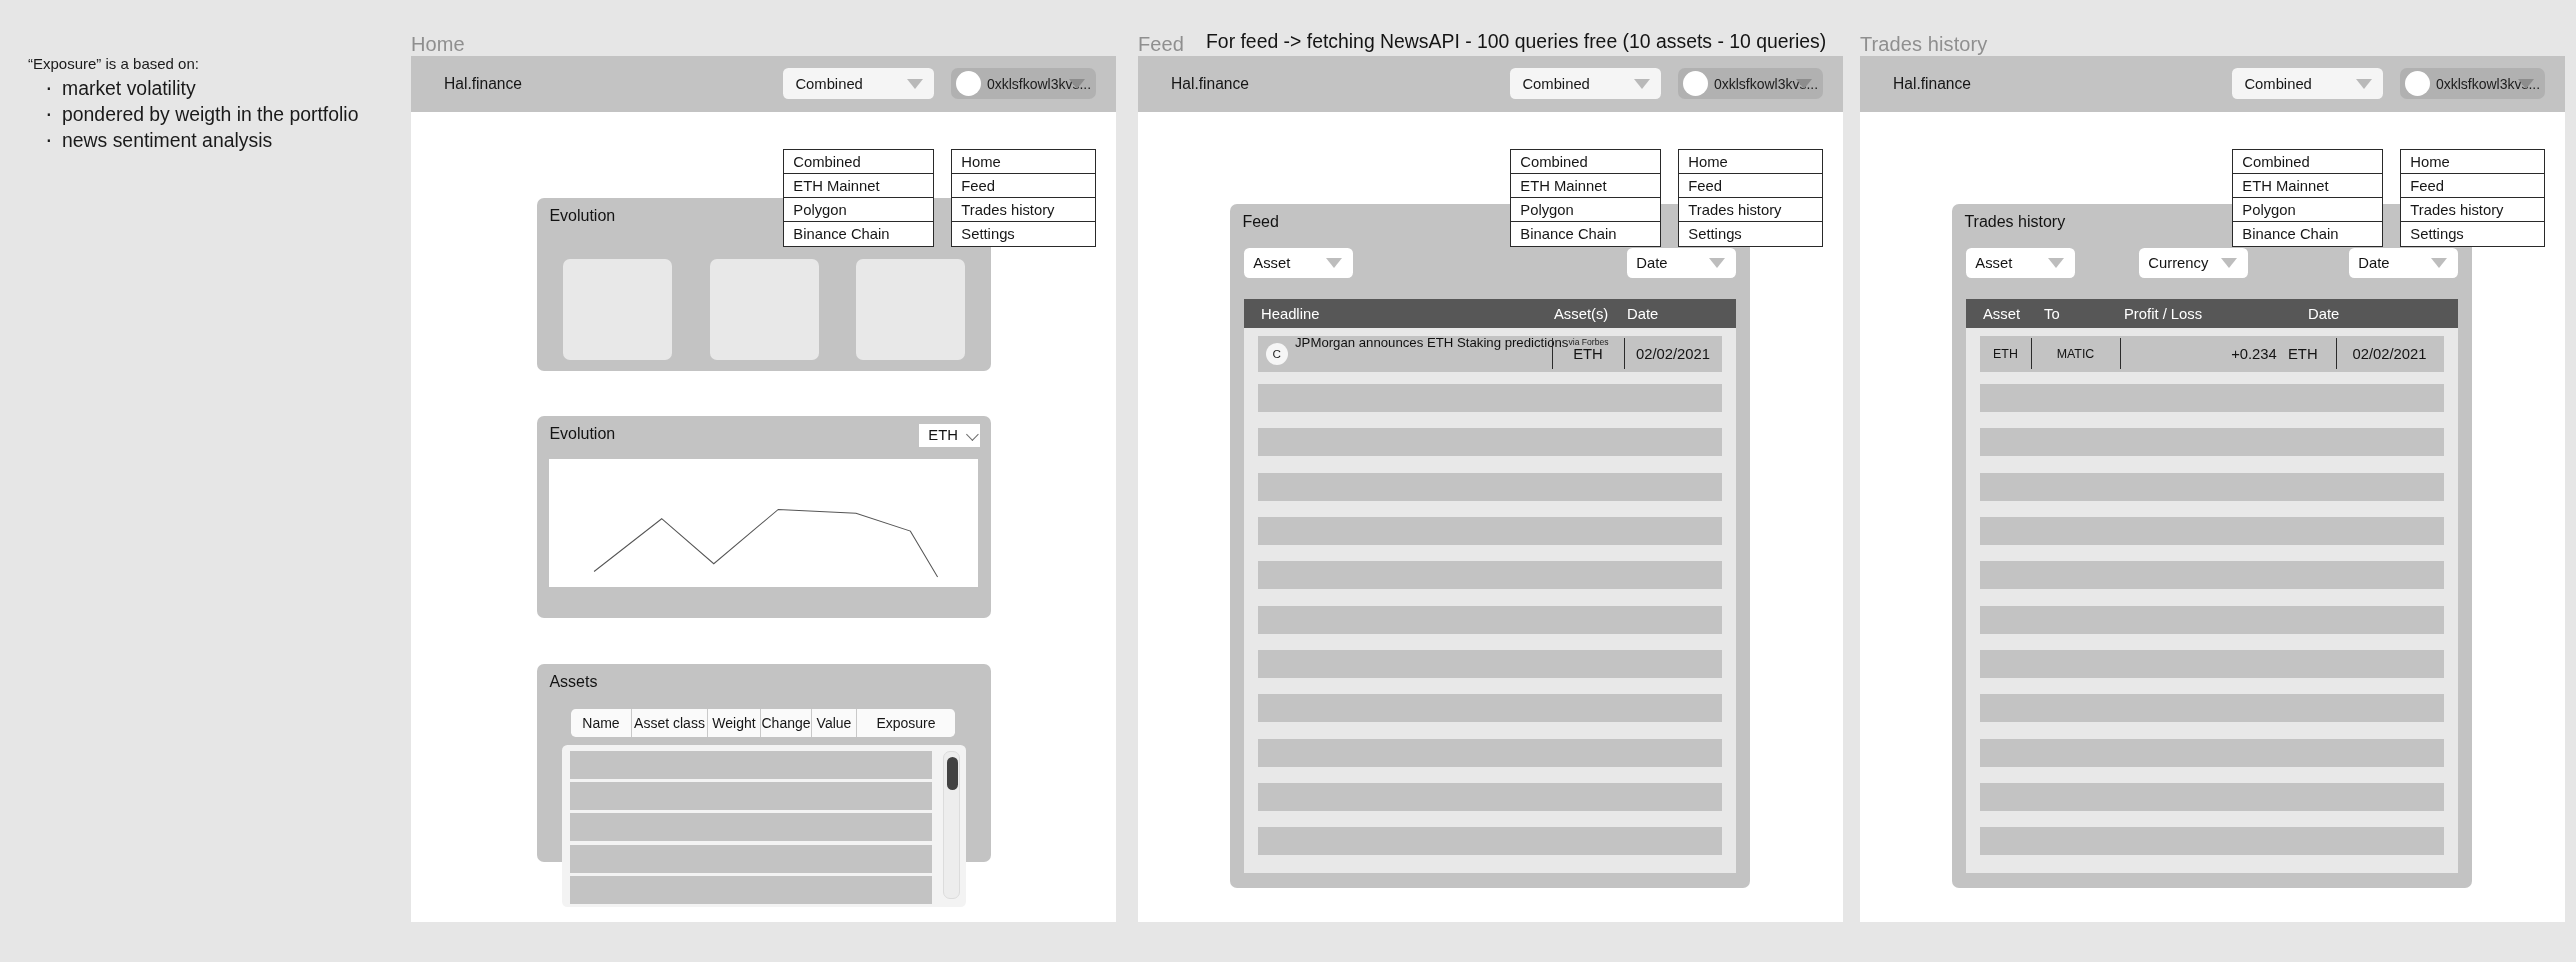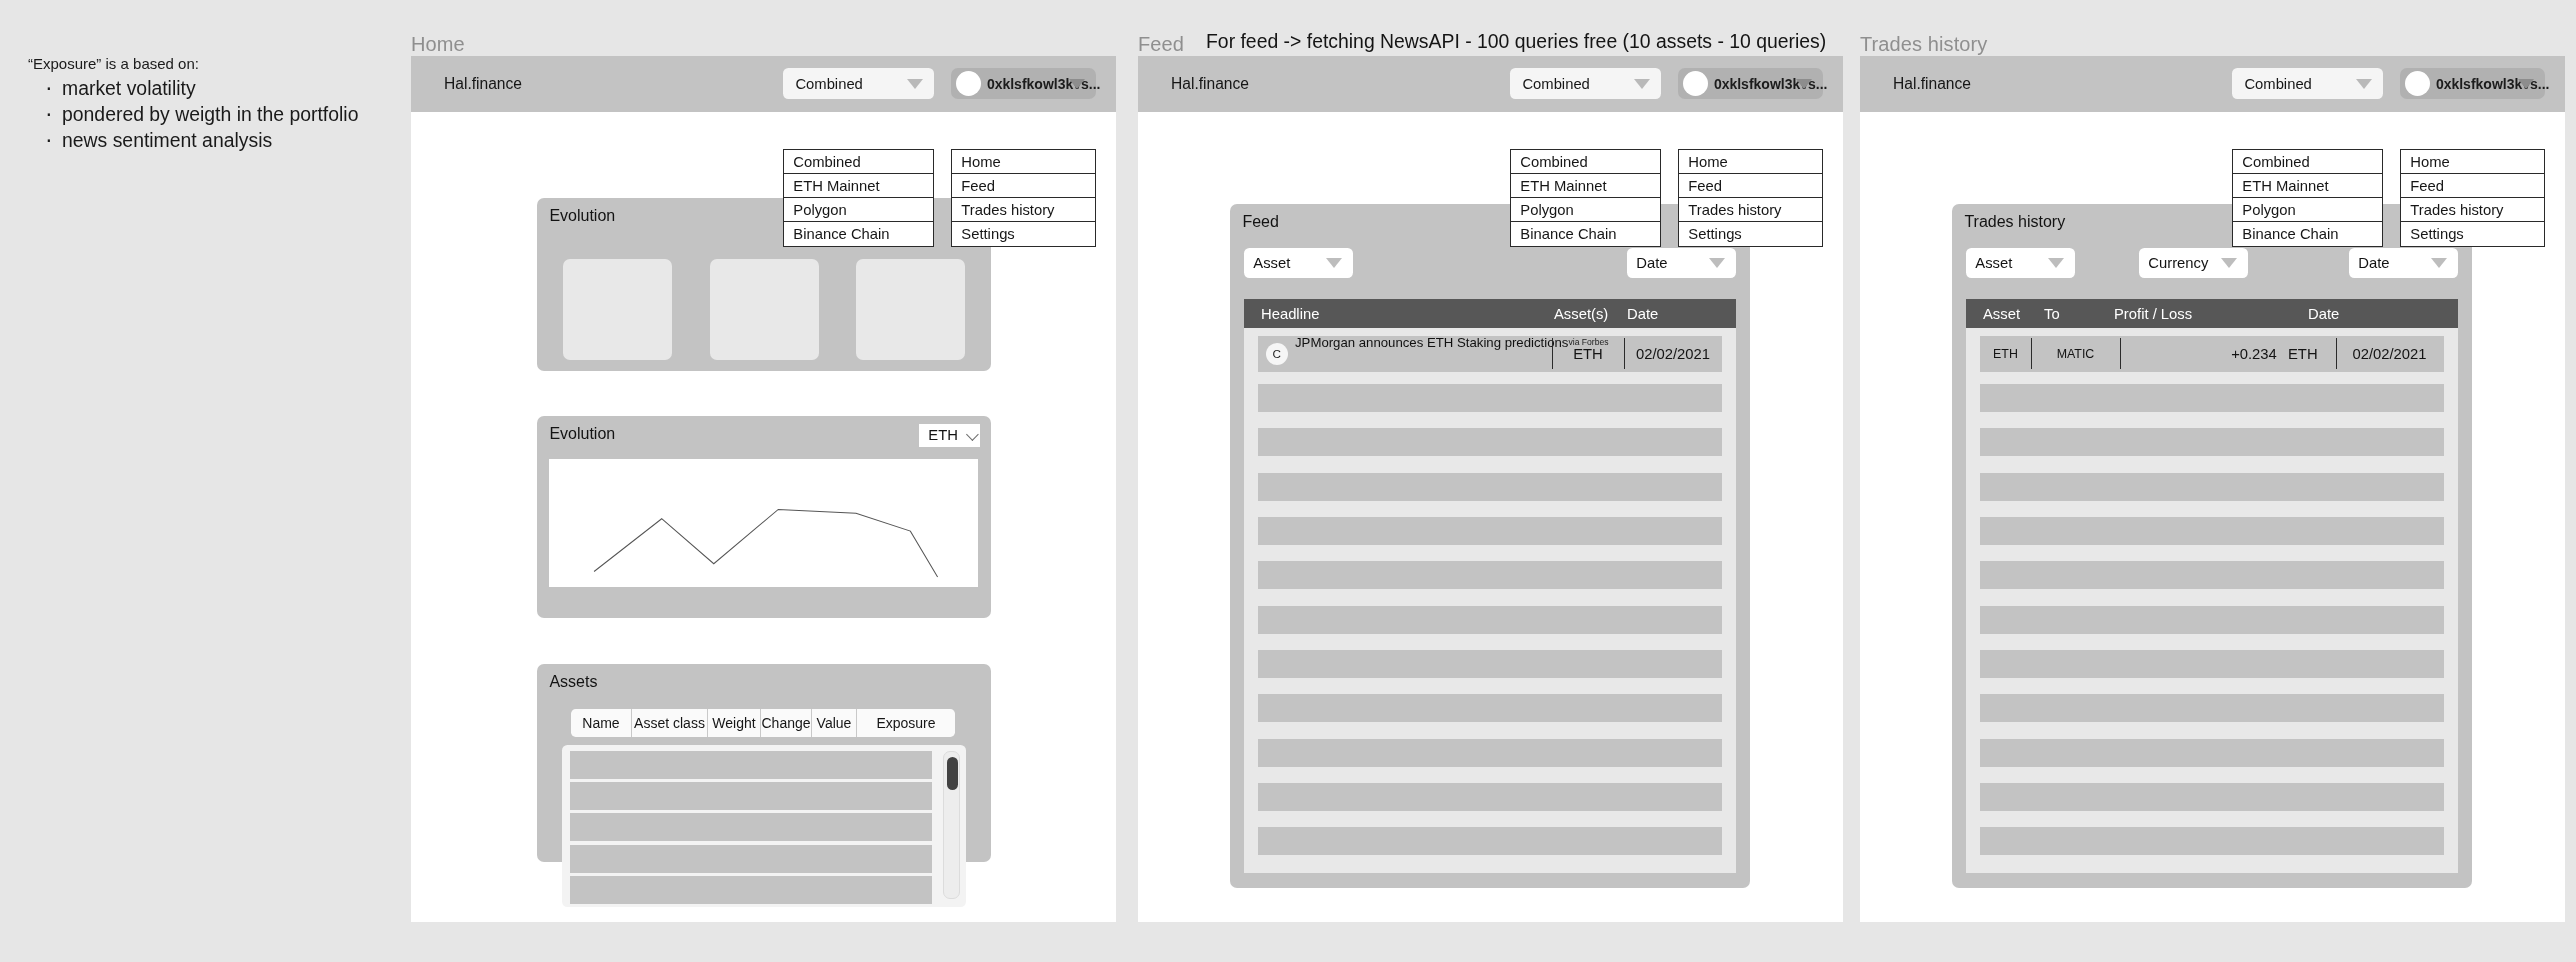--- a/index.html
+++ b/index.html
@@ -47,21 +47,21 @@
   .sel {
     position: absolute; top: 12.4px; height: 31px;
     background: #f5f5f5; border-radius: 5.4px;
     display: flex; align-items: center;
   }
   .sel .sel-val { font-size: 14.8px; color: #161616; padding-left: 12.4px; }
   .tri { width: 0; height: 0; border-left: 8.6px solid transparent;
          border-right: 8.6px solid transparent; border-top: 10px solid #b9b9b9;
          position: absolute; right: 11px; top: 50%; margin-top: -4.7px; }
   .sel.acct { background: #b1b1b1; border-radius: 7px; }
-  .sel.acct .sel-val { color: #1c1c1c; padding-left: 6.2px; font-size: 14px; font-weight: bold; }
+  .sel.acct .sel-val { color: #1c1c1c; padding-left: 6.2px; font-size: 14px; }
   .avatar { width: 25px; height: 25px; border-radius: 50%; background: #ffffff; margin-left: 4.7px; flex: none; }
   .sel.acct .tri { border-top-color: #8d8d8d; }
 
   
   .menu {
     position: absolute; background: #ffffff;
     border: 1.2px solid #2a2a2a; z-index: 30;
   }
   .menu .mi {
     font-size: 14.8px; color: #161616; height: 24px; line-height: 24px;
@@ -353,21 +353,21 @@
       </div>
       <div class="mini-sel" style="right:14px; top:44px; width:109px; height:29.6px; border-radius:5.4px;">
         <span>Date</span>
         <div class="tri" style="border-top-color:#bdbdbd;"></div>
       </div>
 
       <div class="tbl" style="left:14px; top:95px; width:492px; height:574px;">
         <div class="thead">
           <div class="th" style="left:17px;">Asset</div>
           <div class="th" style="left:78px;">To</div>
-          <div class="th" style="left:148px;">Profit / Loss</div>
+          <div class="th" style="left:158px;">Profit / Loss</div>
           <div class="th" style="left:342px;">Date</div>
         </div>
 
         <div class="tbody" style="top:29px; height:545px;">
 
           <div class="trow" style="left:14px; top:7.8px; width:464px; height:36px;">
             <div class="cell ctr small" style="left:0;   top:0; width:51px;  height:36px;">ETH</div>
             <div class="vdiv" style="left:51px;  top:2.3px; height:31px;"></div>
             <div class="cell ctr small" style="left:51px; top:0; width:89px; height:36px;">MATIC</div>
             <div class="vdiv" style="left:140px; top:2.3px; height:31px;"></div>

